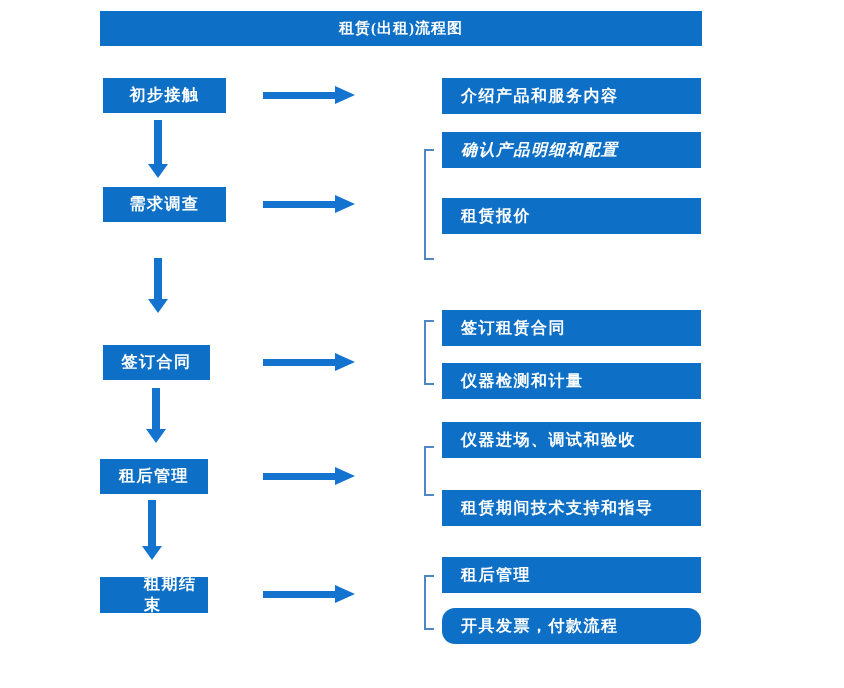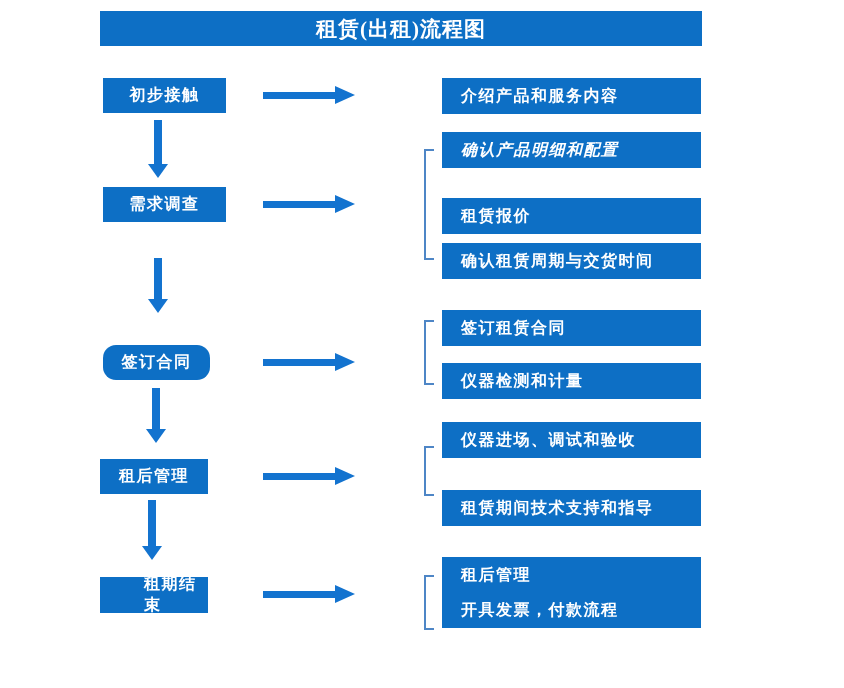--- a/index.html
+++ b/index.html
@@ -4,21 +4,21 @@
 <style>
   html, body { margin:0; padding:0; background:#ffffff; }
   .canvas {
     position:relative; width:844px; height:688px; background:#ffffff;
     font-family:"Liberation Serif","DejaVu Serif",serif; overflow:hidden;
   }
   .title-bar {
     position:absolute; left:100px; top:11px; width:602px; height:35px;
     background:var(--box-blue,#0d6fc5); color:#ffffff;
     display:flex; align-items:center; justify-content:center;
-    font-size:21px; font-weight:bold; letter-spacing:1px;
+    font-size:15px; font-weight:bold; letter-spacing:1px;
   }
   .box {
     position:absolute; background:var(--box-blue,#0d6fc5); color:#ffffff;
     font-weight:bold; font-size:16px; letter-spacing:1.5px;
     display:flex; align-items:center; box-sizing:border-box;
   }
   .lbox { justify-content:center; }
   .rbox { left:442px; width:259px; height:36px; justify-content:flex-start; padding-left:19px; }
   .harrow { position:absolute; left:263px; width:92px; height:18px; }
   .harrow .stem { position:absolute; left:0; right:18px; top:6px; height:7px; background:var(--arrow-blue,#1373cf); }
@@ -37,34 +37,33 @@
 </style>
 </head>
 <body>
 
 <div class="canvas">
 
   <div class="title-bar">租赁(出租)流程图</div>
 
   <div class="box lbox" style="left:103px; top:78px;  width:123px; height:35px;">初步接触</div>
   <div class="box lbox" style="left:103px; top:187px; width:123px; height:35px;">需求调查</div>
-  <div class="box lbox" style="left:103px; top:345px; width:107px; height:35px;border-radius:13px;">签订合同</div>
+  <div class="box lbox" style="left:103px; top:345px; width:107px; height:35px;">签订合同</div>
   <div class="box lbox" style="left:100px; top:459px; width:108px; height:35px;">租后管理</div>
   <div class="box lbox" style="left:100px; top:577px; width:108px; height:36px;padding-left:44px;">租期结束</div>
 
   <div class="box rbox" style="top:78px;">介绍产品和服务内容</div>
   <div class="box rbox" style="top:132px;font-style:italic;">确认产品明细和配置</div>
   <div class="box rbox" style="top:198px;">租赁报价</div>
-  <div class="box rbox" style="top:243px;">确认租赁周期与交货时间</div>
   <div class="box rbox" style="top:310px;">签订租赁合同</div>
   <div class="box rbox" style="top:363px;">仪器检测和计量</div>
   <div class="box rbox" style="top:422px;">仪器进场、调试和验收</div>
   <div class="box rbox" style="top:490px;">租赁期间技术支持和指导</div>
   <div class="box rbox" style="top:557px;">租后管理</div>
-  <div class="box rbox" style="top:592px;">开具发票，付款流程</div>
+  <div class="box rbox" style="top:608px;border-radius:13px;">开具发票，付款流程</div>
 
   <div class="harrow" style="top:86px;">
       <div class="stem"></div>
       <div class="head"></div>
     </div>
   <div class="harrow" style="top:195px;">
       <div class="stem"></div>
       <div class="head"></div>
     </div>
   <div class="harrow" style="top:353px;">

